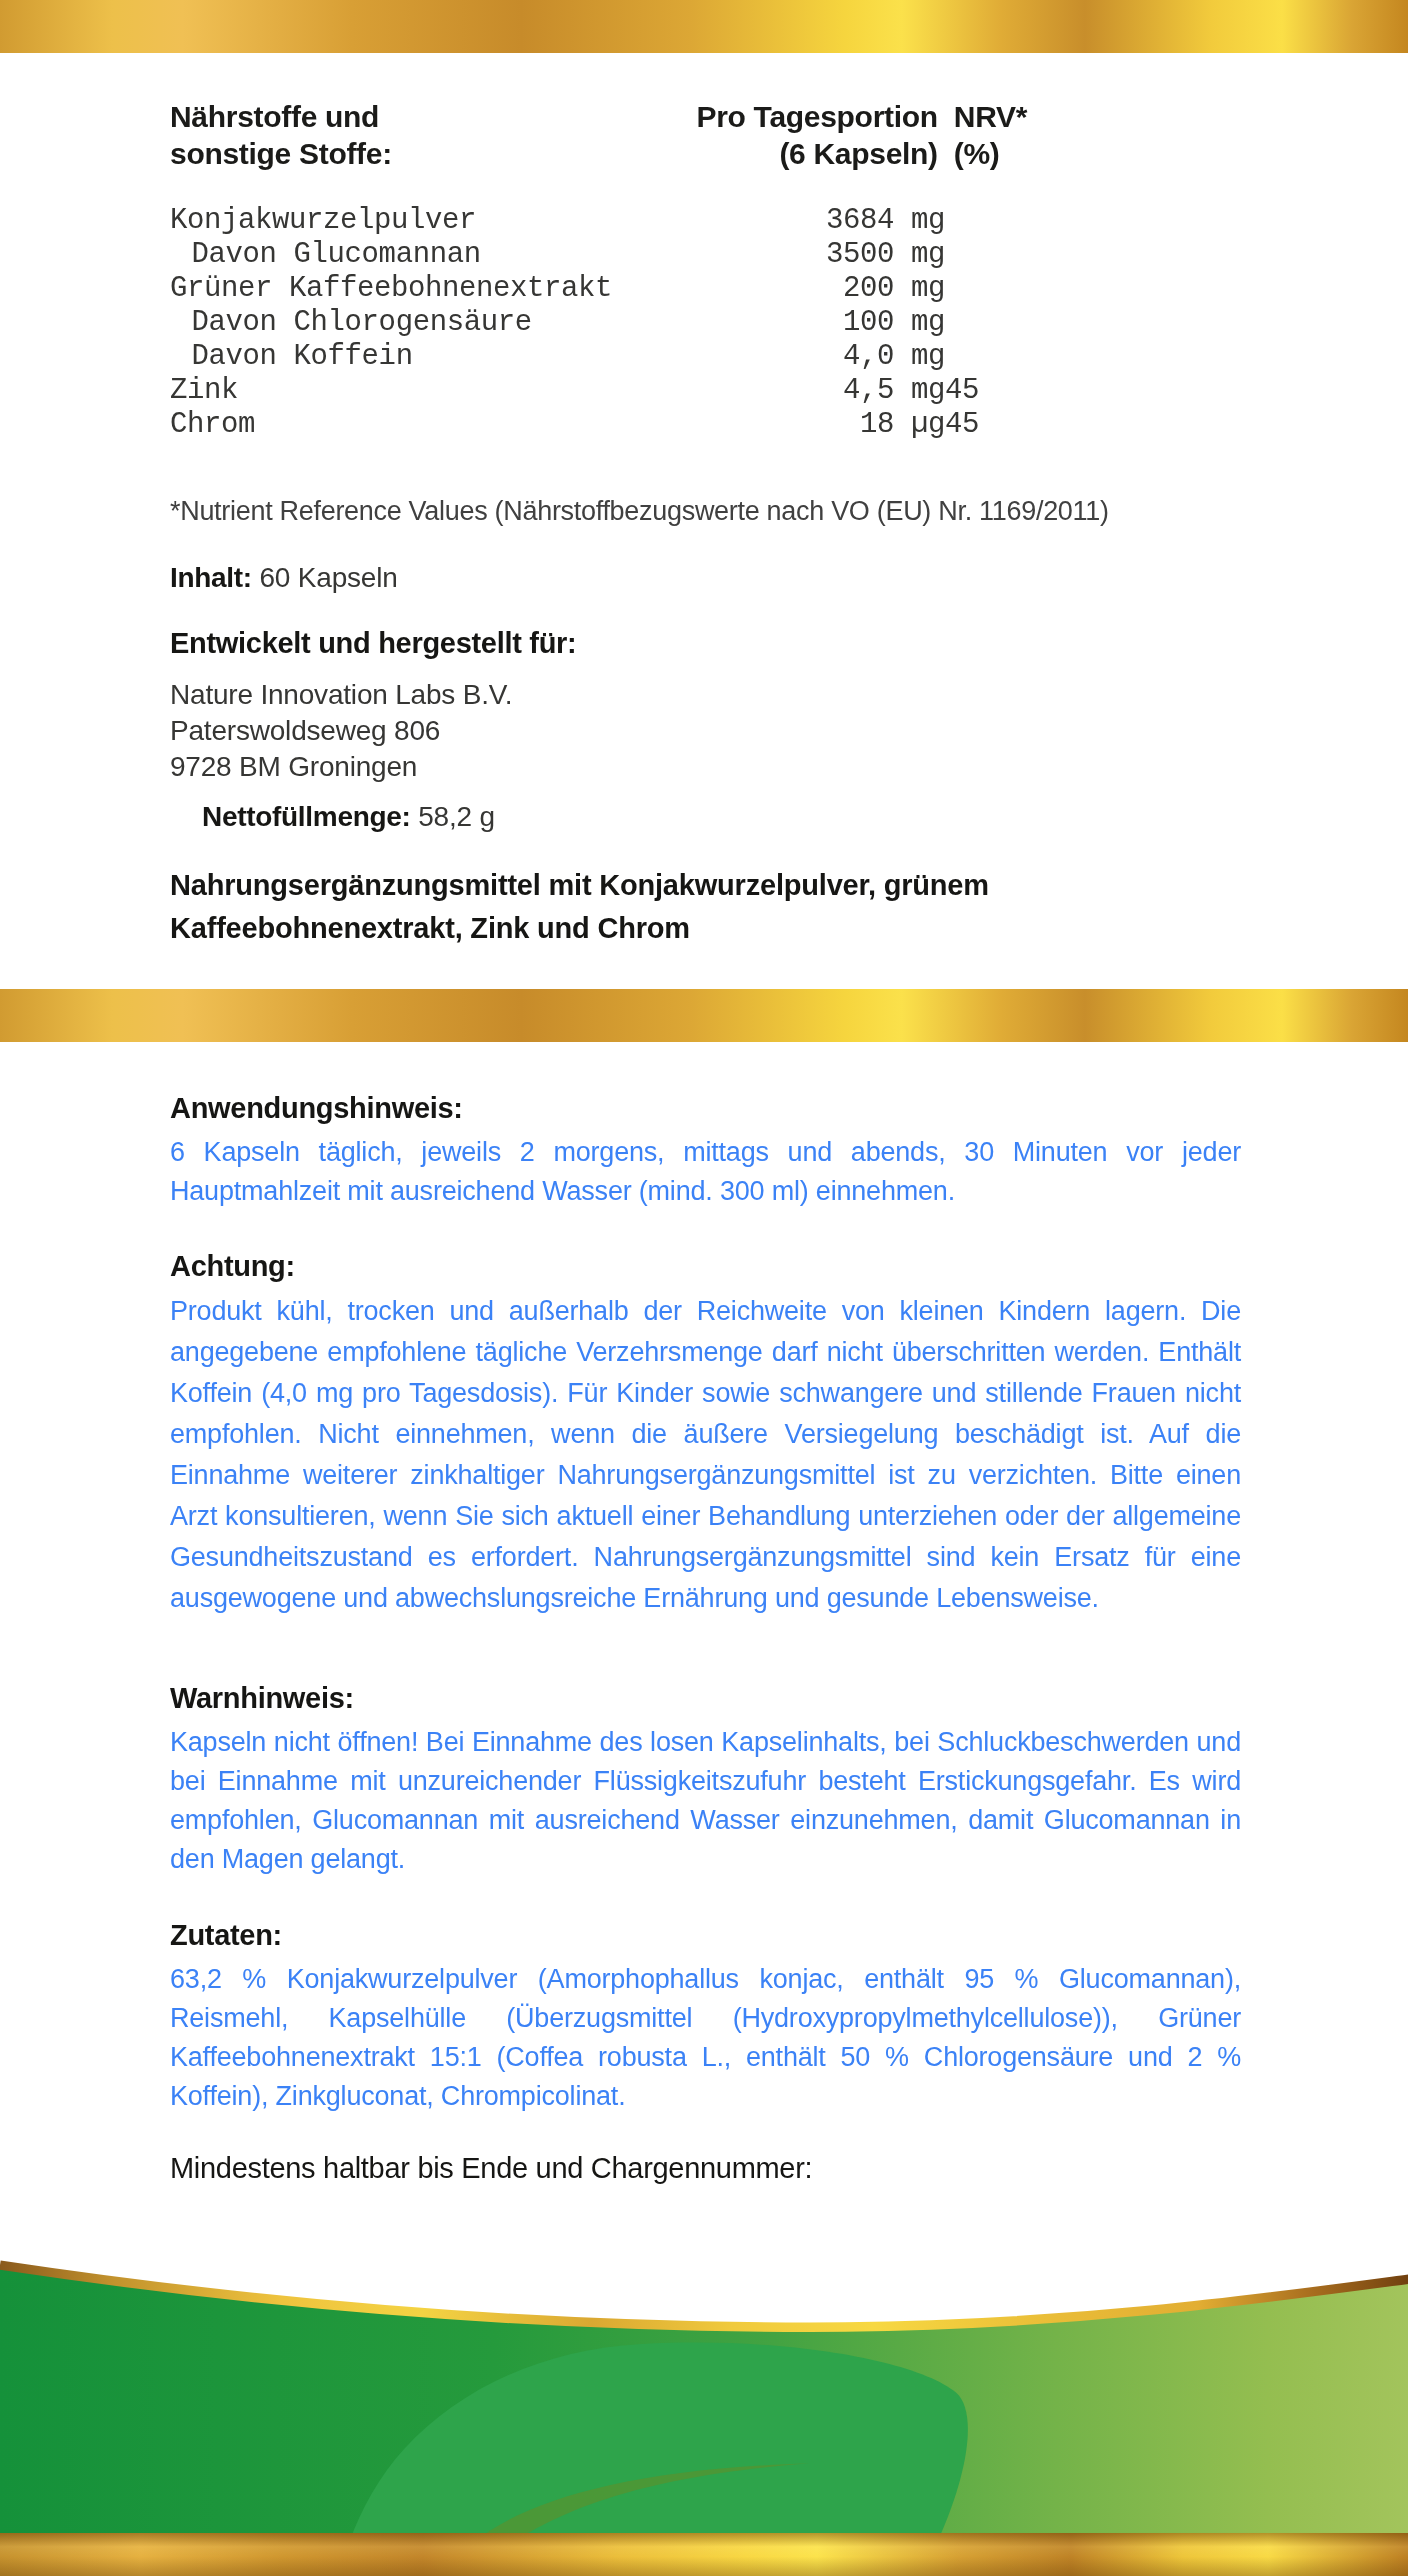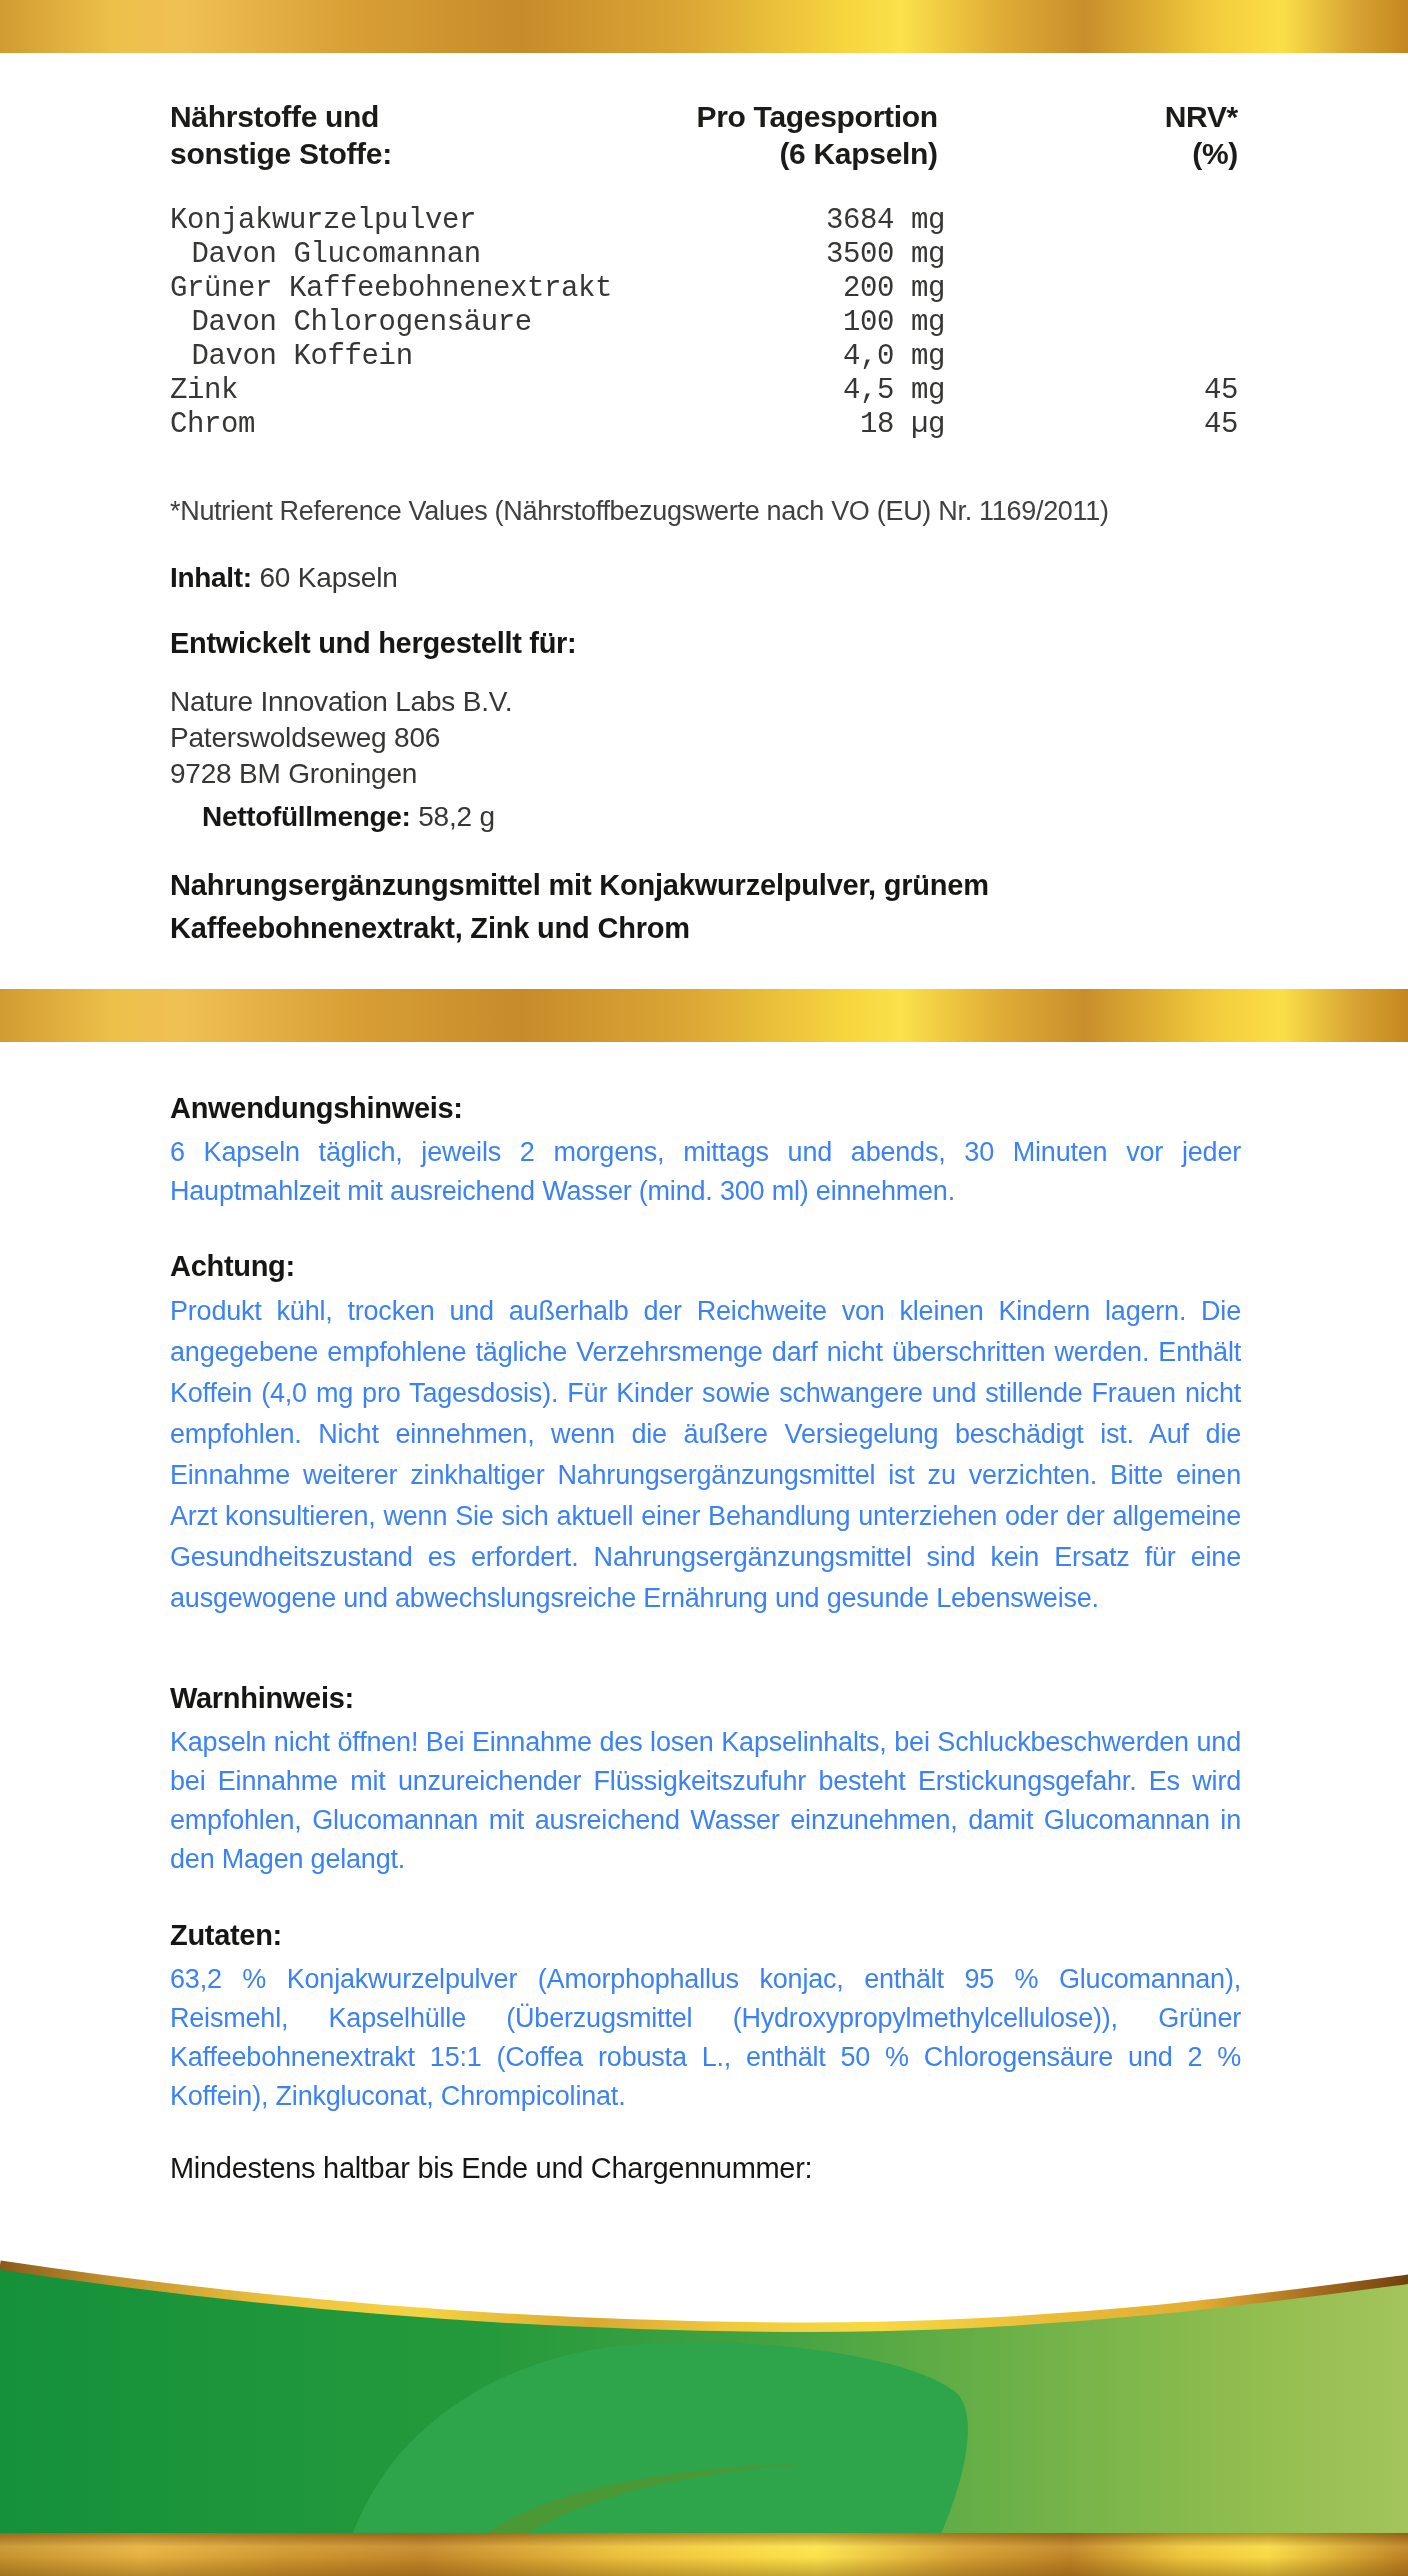--- a/index.html
+++ b/index.html
@@ -28,34 +28,34 @@
     display: flex; font-weight: bold; font-size: 30px; line-height: 37px;
     color: #1b1b19; letter-spacing: -0.3px; gap: 16px;
   }
   .t-rows {
     position: absolute; left: 170px; top: 204px; width: 1068px;
     font-size: 29px; line-height: 34px; letter-spacing: -0.4px; color: #363634;
   }
   .t-row { display: flex; font-family: Liberation Mono, monospace; }
   .c1 { width: 451px; text-align: left; }
   .c2 { width: 324px; text-align: right; }
-  .c3 { width: 293px; text-align: right; }
+  .c3 { width: 293px; }
   .t-row.indent .c1 { padding-left: 21.6px; }
 
   .footnote {
     position: absolute; left: 170px; top: 496px; width: 1108px;
     font-size: 27px; letter-spacing: -0.3px; color: #404040;
   }
   .kv { position: absolute; left: 170px; font-size: 28px; color: #363634; letter-spacing: -0.2px; }
   .kv b { color: #161614; letter-spacing: -0.3px; }
   #inhalt { top: 562px; }
   #netto  { top: 801px; margin-left: 32px; }
 
   #manufacturer { position: absolute; left: 170px; top: 624px; font-size: 28px; line-height: 36px; color: #363634; letter-spacing: -0.2px; }
-  #manufacturer .head { font-weight: bold; font-size: 29px; line-height: 38px; color: #161614; margin-bottom: 22px; letter-spacing: -0.3px; }
+  #manufacturer .head { font-weight: bold; font-size: 29px; line-height: 38px; color: #161614; margin-bottom: 15px; letter-spacing: -0.3px; }
 
   #statement {
     position: absolute; left: 170px; top: 864px; width: 939px;
     font-weight: bold; font-size: 29px; line-height: 43px; color: #161614; letter-spacing: -0.2px;
   }
 
   .section { position: absolute; left: 170px; width: 1071px; }
   .section h2 { font-size: 29px; line-height: 38px; font-weight: bold; color: #161614; letter-spacing: -0.3px; margin-bottom: 5.6px; }
   .section p  { font-size: 27px; line-height: 39px; text-align: justify; color: #3b82f6; letter-spacing: -0.2px; hyphens: none; }
   #sec-anwendung { top: 1089px; }

